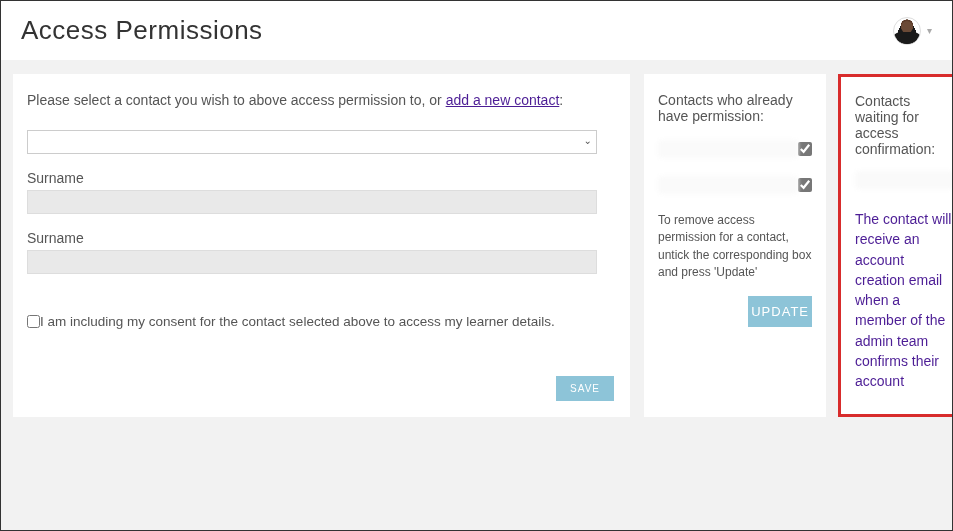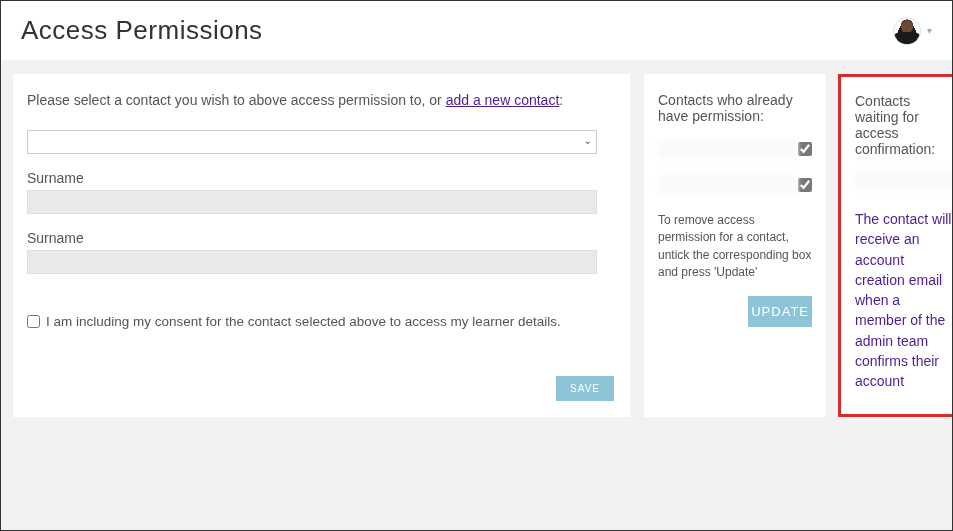--- a/index.html
+++ b/index.html
@@ -122,21 +122,20 @@
       height: 24px;
       background: #e9e9e9;
       border: 1px solid #ddd;
       margin-bottom: 16px;
       padding: 2px 6px;
       font-size: 13px;
     }
     .consent-row {
       display: flex;
       align-items: center;
-      gap: 6px;
       margin-top: 24px;
       margin-bottom: 54px;
     }
     .consent-row input[type="checkbox"]{
       width:13px; height:13px;
     }
     .consent-text {
       font-size: 13.5px;
       color: #555;
     }

